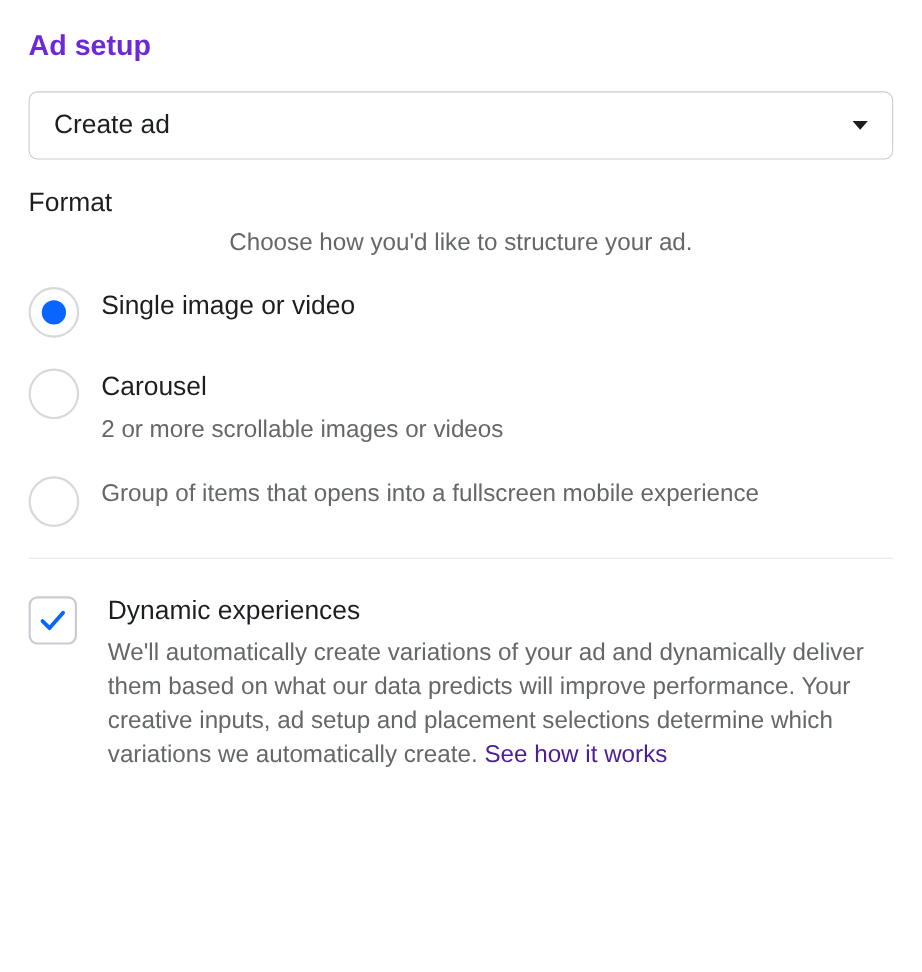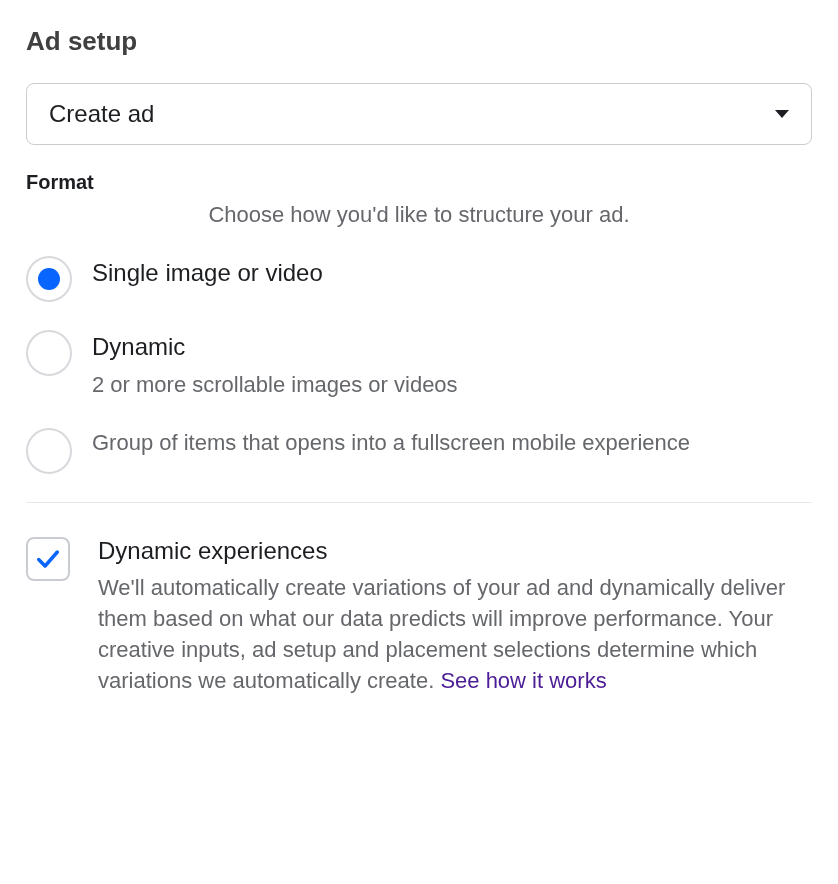--- a/index.html
+++ b/index.html
@@ -6,21 +6,21 @@
     body {
       font-family: -apple-system, BlinkMacSystemFont, "Segoe UI", Helvetica, Arial, sans-serif;
       width: 838px;
       padding: 26px;
       color: #1c1e21;
       background: #fff;
     }
     .section-title {
       font-size: 26px;
       font-weight: 700;
-      color: #404040;
+      color: #6d28d9;
       margin-bottom: 26px;
     }
     .dropdown {
       display: flex;
       align-items: center;
       justify-content: space-between;
       border: 1px solid #c9ccd1;
       border-radius: 8px;
       padding: 16px 22px;
       cursor: pointer;
@@ -31,22 +31,22 @@
       color: #1c1e21;
     }
     .dropdown-caret {
       width: 0;
       height: 0;
       border-left: 7px solid transparent;
       border-right: 7px solid transparent;
       border-top: 8px solid #1c1e21;
     }
     .subsection-title {
-      font-size: 20px;
-      font-weight: 700;
+      font-size: 24px;
+      font-weight: 400;
       color: #1c1e21;
       margin-bottom: 8px;
     }
     .subsection-desc {
       font-size: 22px;
       color: #65676b;
       margin-bottom: 28px;
       text-align: center;
     }
     .option-row {
@@ -144,21 +144,21 @@
 <div class="option-row">
   <div class="radio checked"></div>
   <div class="option-text">
     <div class="opt-title">Single image or video</div>
   </div>
 </div>
 
 <div class="option-row">
   <div class="radio"></div>
   <div class="option-text">
-    <div class="opt-title">Dynamic</div>
+    <div class="opt-title">Carousel</div>
     <div class="opt-desc">2 or more scrollable images or videos</div>
   </div>
 </div>
 
 <div class="option-row">
   <div class="radio"></div>
   <div class="option-text">
     <div class="opt-desc">Group of items that opens into a fullscreen mobile experience</div>
   </div>
 </div>

